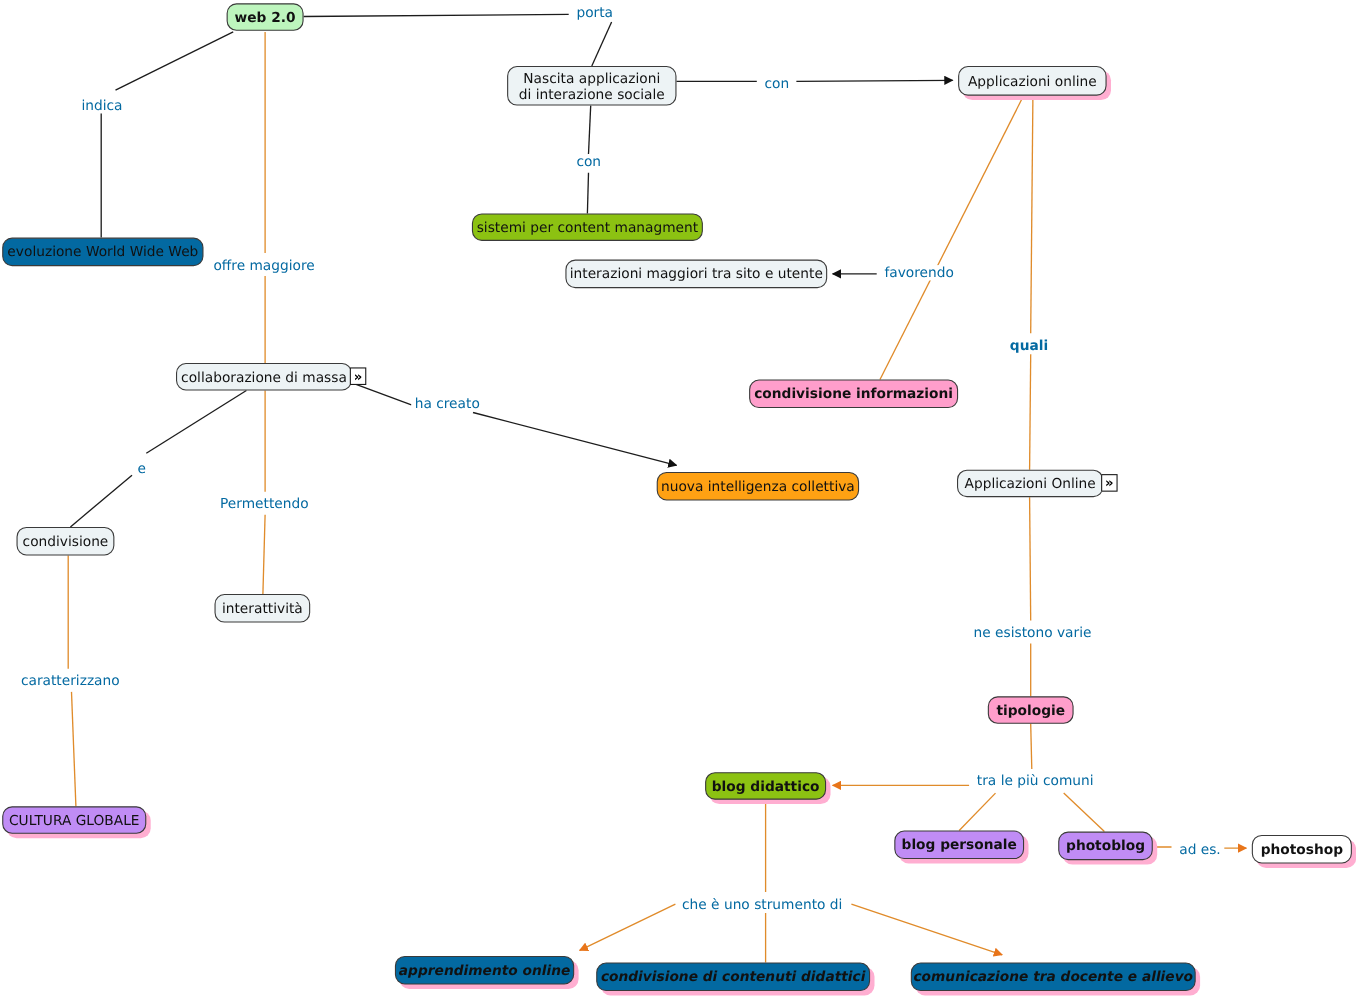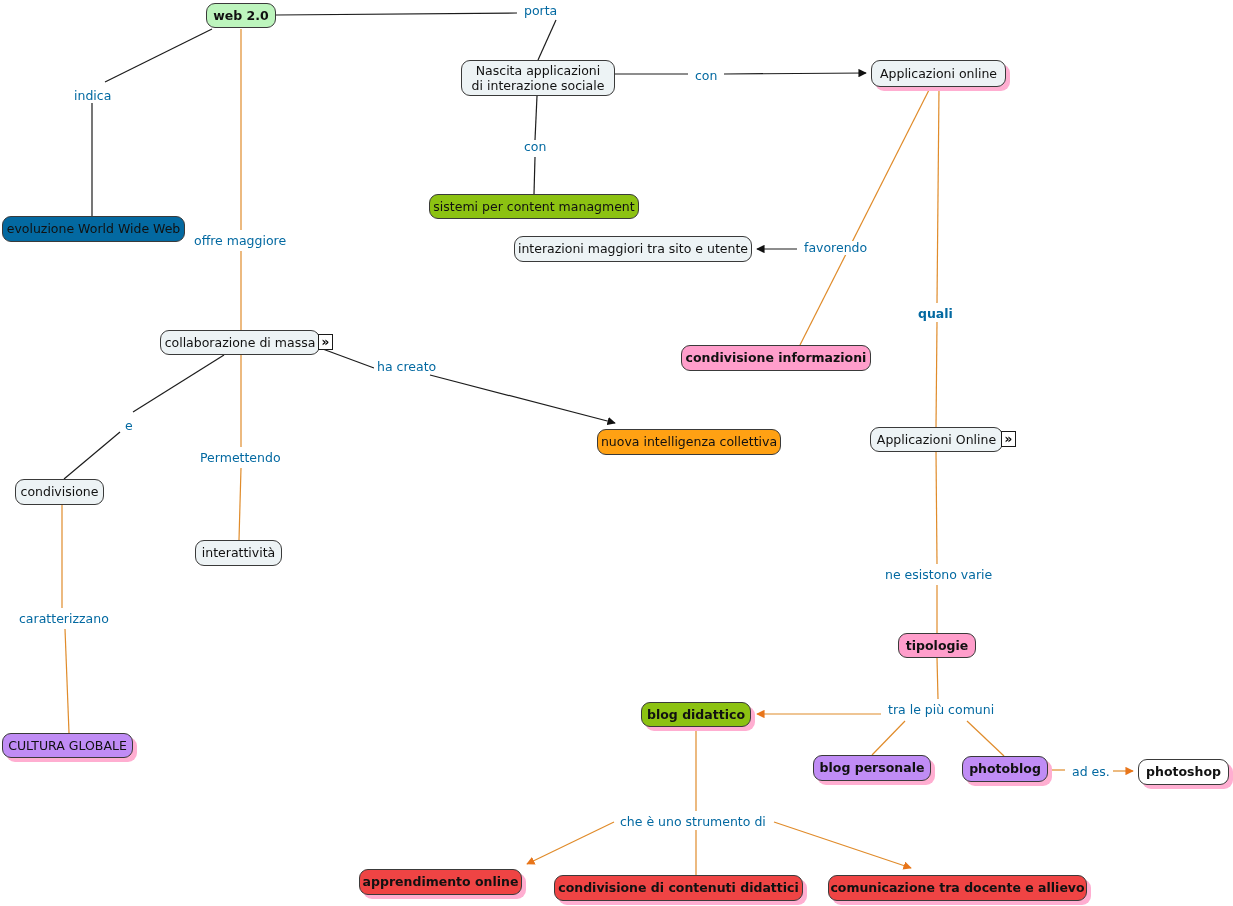--- a/index.html
+++ b/index.html
@@ -49,21 +49,21 @@
     box-shadow: 4px 4px 0 0 #ffaed1;
   }
   
   .fill-lightblue { background: #edf3f5; }
   .fill-green     { background: #bdf5bd; }
   .fill-olive     { background: #8cc212; }
   .fill-purple    { background: #0369a1; }
   .fill-purple2   { background: #c08cf5; }
   .fill-pink      { background: #ff9ecb; }
   .fill-orange    { background: #ffa113; }
-  .fill-yellow    { background: #ef4444; }
+  .fill-yellow    { background: #0369a1; font-style: italic; }
   .fill-white     { background: #ffffff; }
 
   
   .expander {
     position: absolute;
     width: 15px;
     height: 16px;
     box-sizing: border-box;
     border: 1.3px solid #1a1a1a;
     background: #ffffff;
@@ -199,21 +199,21 @@
   <div class="node fill-purple2 shadow" style="left:2px;top:733px;width:131px;height:25px;">CULTURA GLOBALE</div>
 
   <div class="node bold fill-purple2 shadow" style="left:813px;top:755px;width:118px;height:26px;">blog personale</div>
 
   <div class="node bold fill-purple2 shadow" style="left:962px;top:756px;width:86px;height:26px;">photoblog</div>
 
   <div class="node bold fill-white shadow" style="left:1138px;top:759px;width:91px;height:26px;">photoshop</div>
 
   <div class="node bold fill-yellow shadow" style="left:359px;top:869px;width:163px;height:26px;">apprendimento online</div>
 
-  <div class="node bold fill-yellow shadow" style="left:554px;top:875px;width:249px;height:26px;">condivisione di contenuti didattici</div>
+  <div class="node bold fill-yellow shadow" style="left:542px;top:875px;width:249px;height:26px;">condivisione di contenuti didattici</div>
 
   <div class="node bold fill-yellow shadow" style="left:828px;top:875px;width:259px;height:26px;">comunicazione tra docente e allievo</div>
 
   <div class="linklabel" style="left:521px;top:4px;">porta</div>
   <div class="linklabel" style="left:71px;top:89px;">indica</div>
   <div class="linklabel" style="left:692px;top:69px;">con</div>
   <div class="linklabel" style="left:521px;top:140px;">con</div>
   <div class="linklabel" style="left:801px;top:241px;">favorendo</div>
   <div class="linklabel" style="left:191px;top:234px;">offre maggiore</div>
   <div class="linklabel" style="left:915px;top:307px;font-weight:bold;">quali</div>

